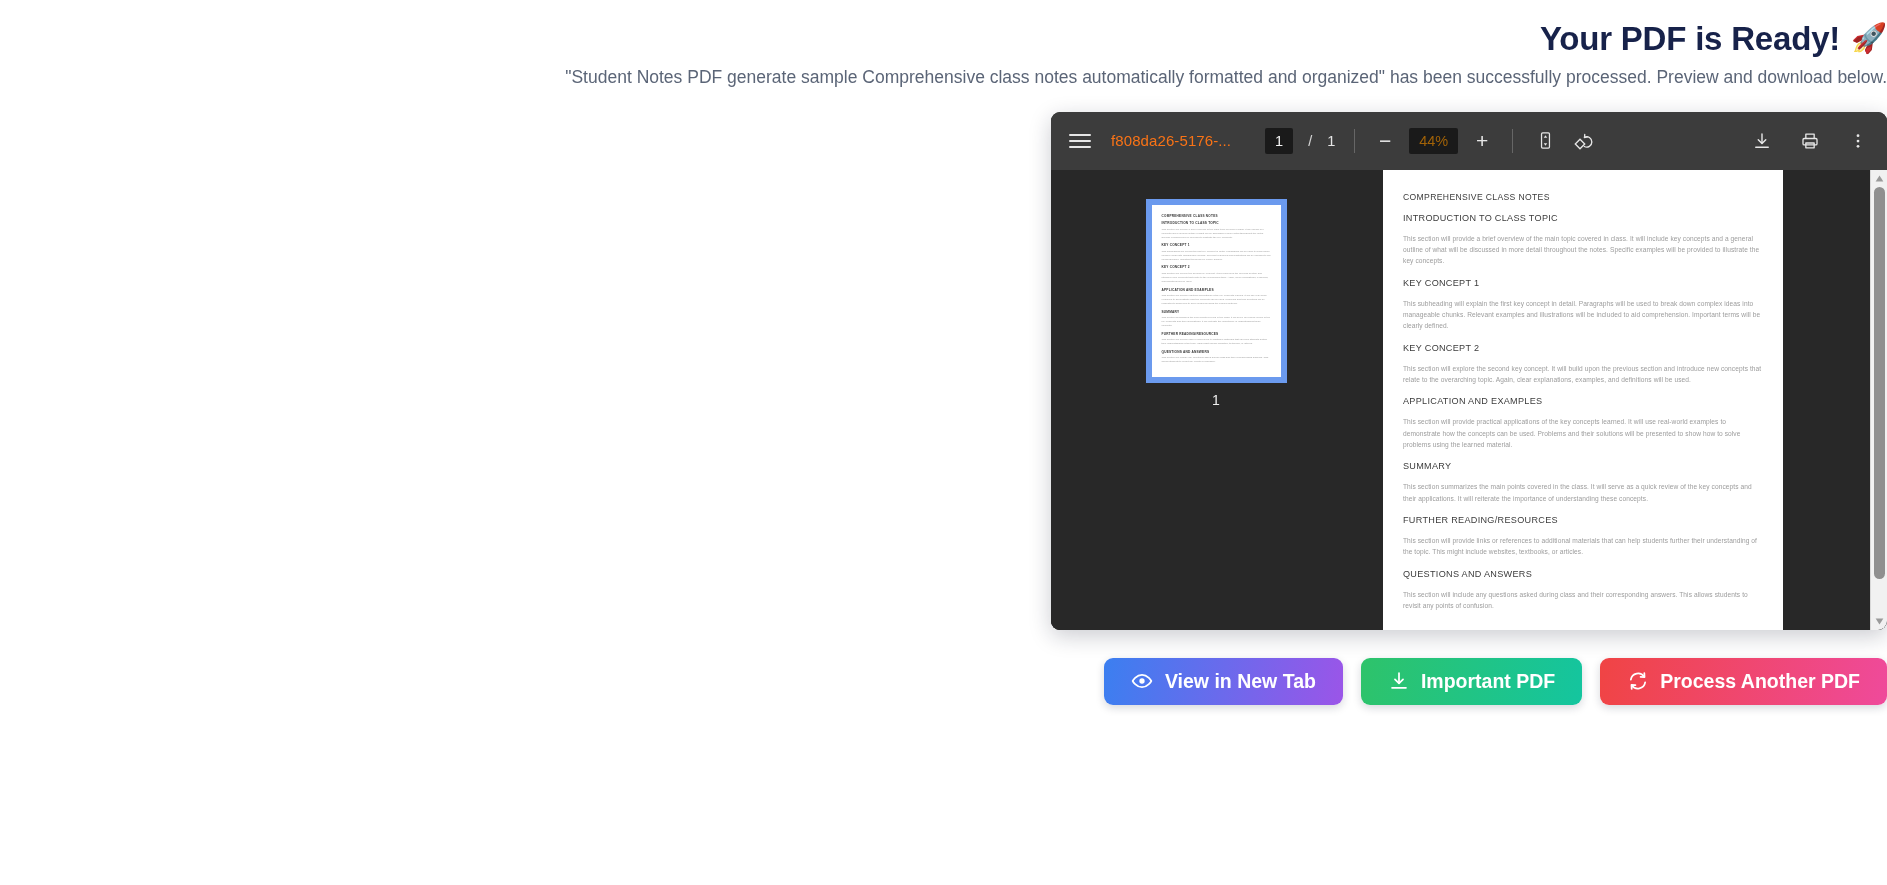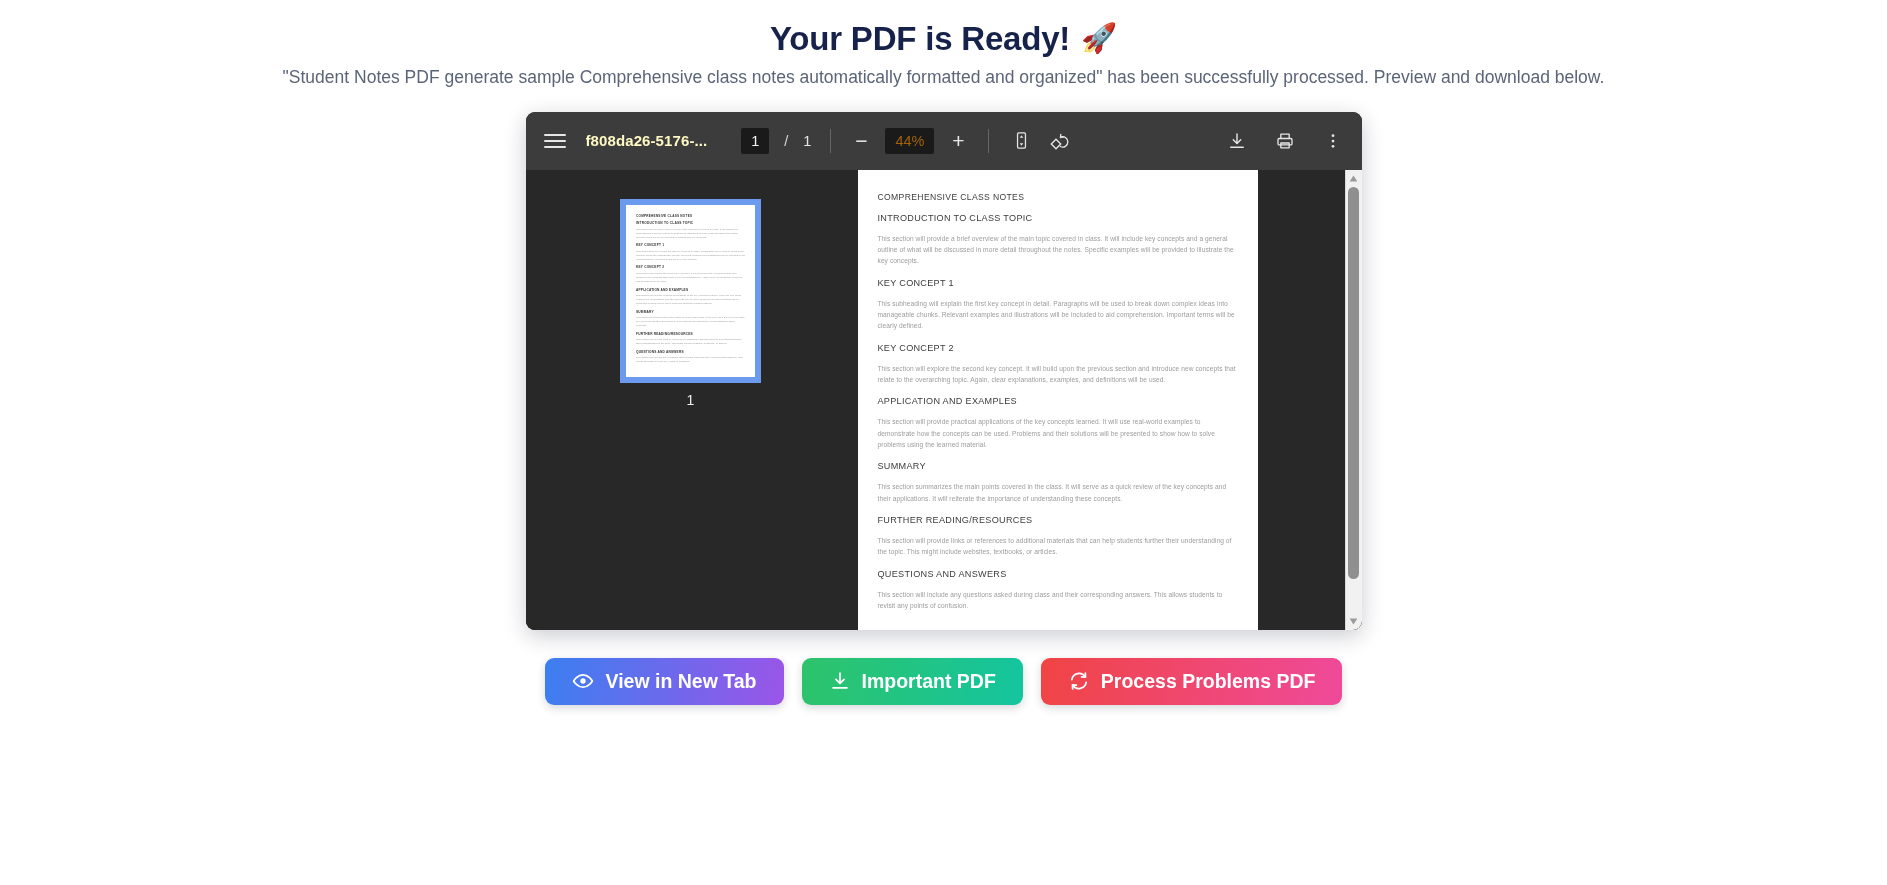--- a/index.html
+++ b/index.html
@@ -5,21 +5,21 @@
   * { box-sizing: border-box; }
   html, body {
     margin: 0; padding: 0;
     width: 1887px; height: 885px;
     background: #ffffff;
     font-family: "Liberation Sans", sans-serif;
     overflow: hidden;
   }
   .page-wrap {
     width: 1887px; height: 871px;
-    display: flex; flex-direction: column; align-items: center;
+    display: flex; flex-direction: column; align-items: flex-end;
     padding-top: 18px;
   }
 
   
   .headline {
     font-size: 33px;
     font-weight: bold;
     color: #17224a;
     letter-spacing: -0.2px;
     display: flex; align-items: center; gap: 11px;
@@ -62,21 +62,21 @@
     width: 26px; height: 26px;
     display: flex; align-items: center; justify-content: center;
     cursor: pointer; flex: none;
   }
   .icon-btn svg { display: block; }
 
   .hamburger { width: 22px; display: flex; flex-direction: column; gap: 4px; }
   .hamburger i { display: block; height: 2px; background: #e6e6e6; border-radius: 1px; }
 
   .filename {
-    font-size: 15px; font-weight: bold; color: #fef9c3;
+    font-size: 15px; font-weight: normal; color: #f97316;
     white-space: nowrap; overflow: hidden; text-overflow: ellipsis;
     max-width: 160px; letter-spacing: .1px;
   }
   .pagebox {
     background: #1a1a1a; color: #f5f5f5;
     width: 28px; height: 26px; border-radius: 2px;
     display: flex; align-items: center; justify-content: center;
     font-size: 14.5px;
   }
   .pagesep { color: #d8d8d8; font-size: 14.5px; margin: 0 2px; }
@@ -343,17 +343,17 @@
 
     <button class="btn btn-again">
       <span>
         <svg width="22" height="22" viewBox="0 0 24 24" fill="none" stroke="#fff" stroke-width="1.9" stroke-linecap="round" stroke-linejoin="round">
           <path d="M4.2 10.4 A8 8 0 0 1 18.8 7.4"></path>
           <path d="M19.8 13.6 A8 8 0 0 1 5.2 16.6"></path>
           <path d="M18.9 3.3 L19.1 7.7 L14.8 7.4"></path>
           <path d="M5.1 20.7 L4.9 16.3 L9.2 16.6"></path>
         </svg>
       </span>
-      <span>Process Problems PDF</span>
+      <span>Process Another PDF</span>
     </button>
 
   </div>
 </div>
 
 </body></html>

